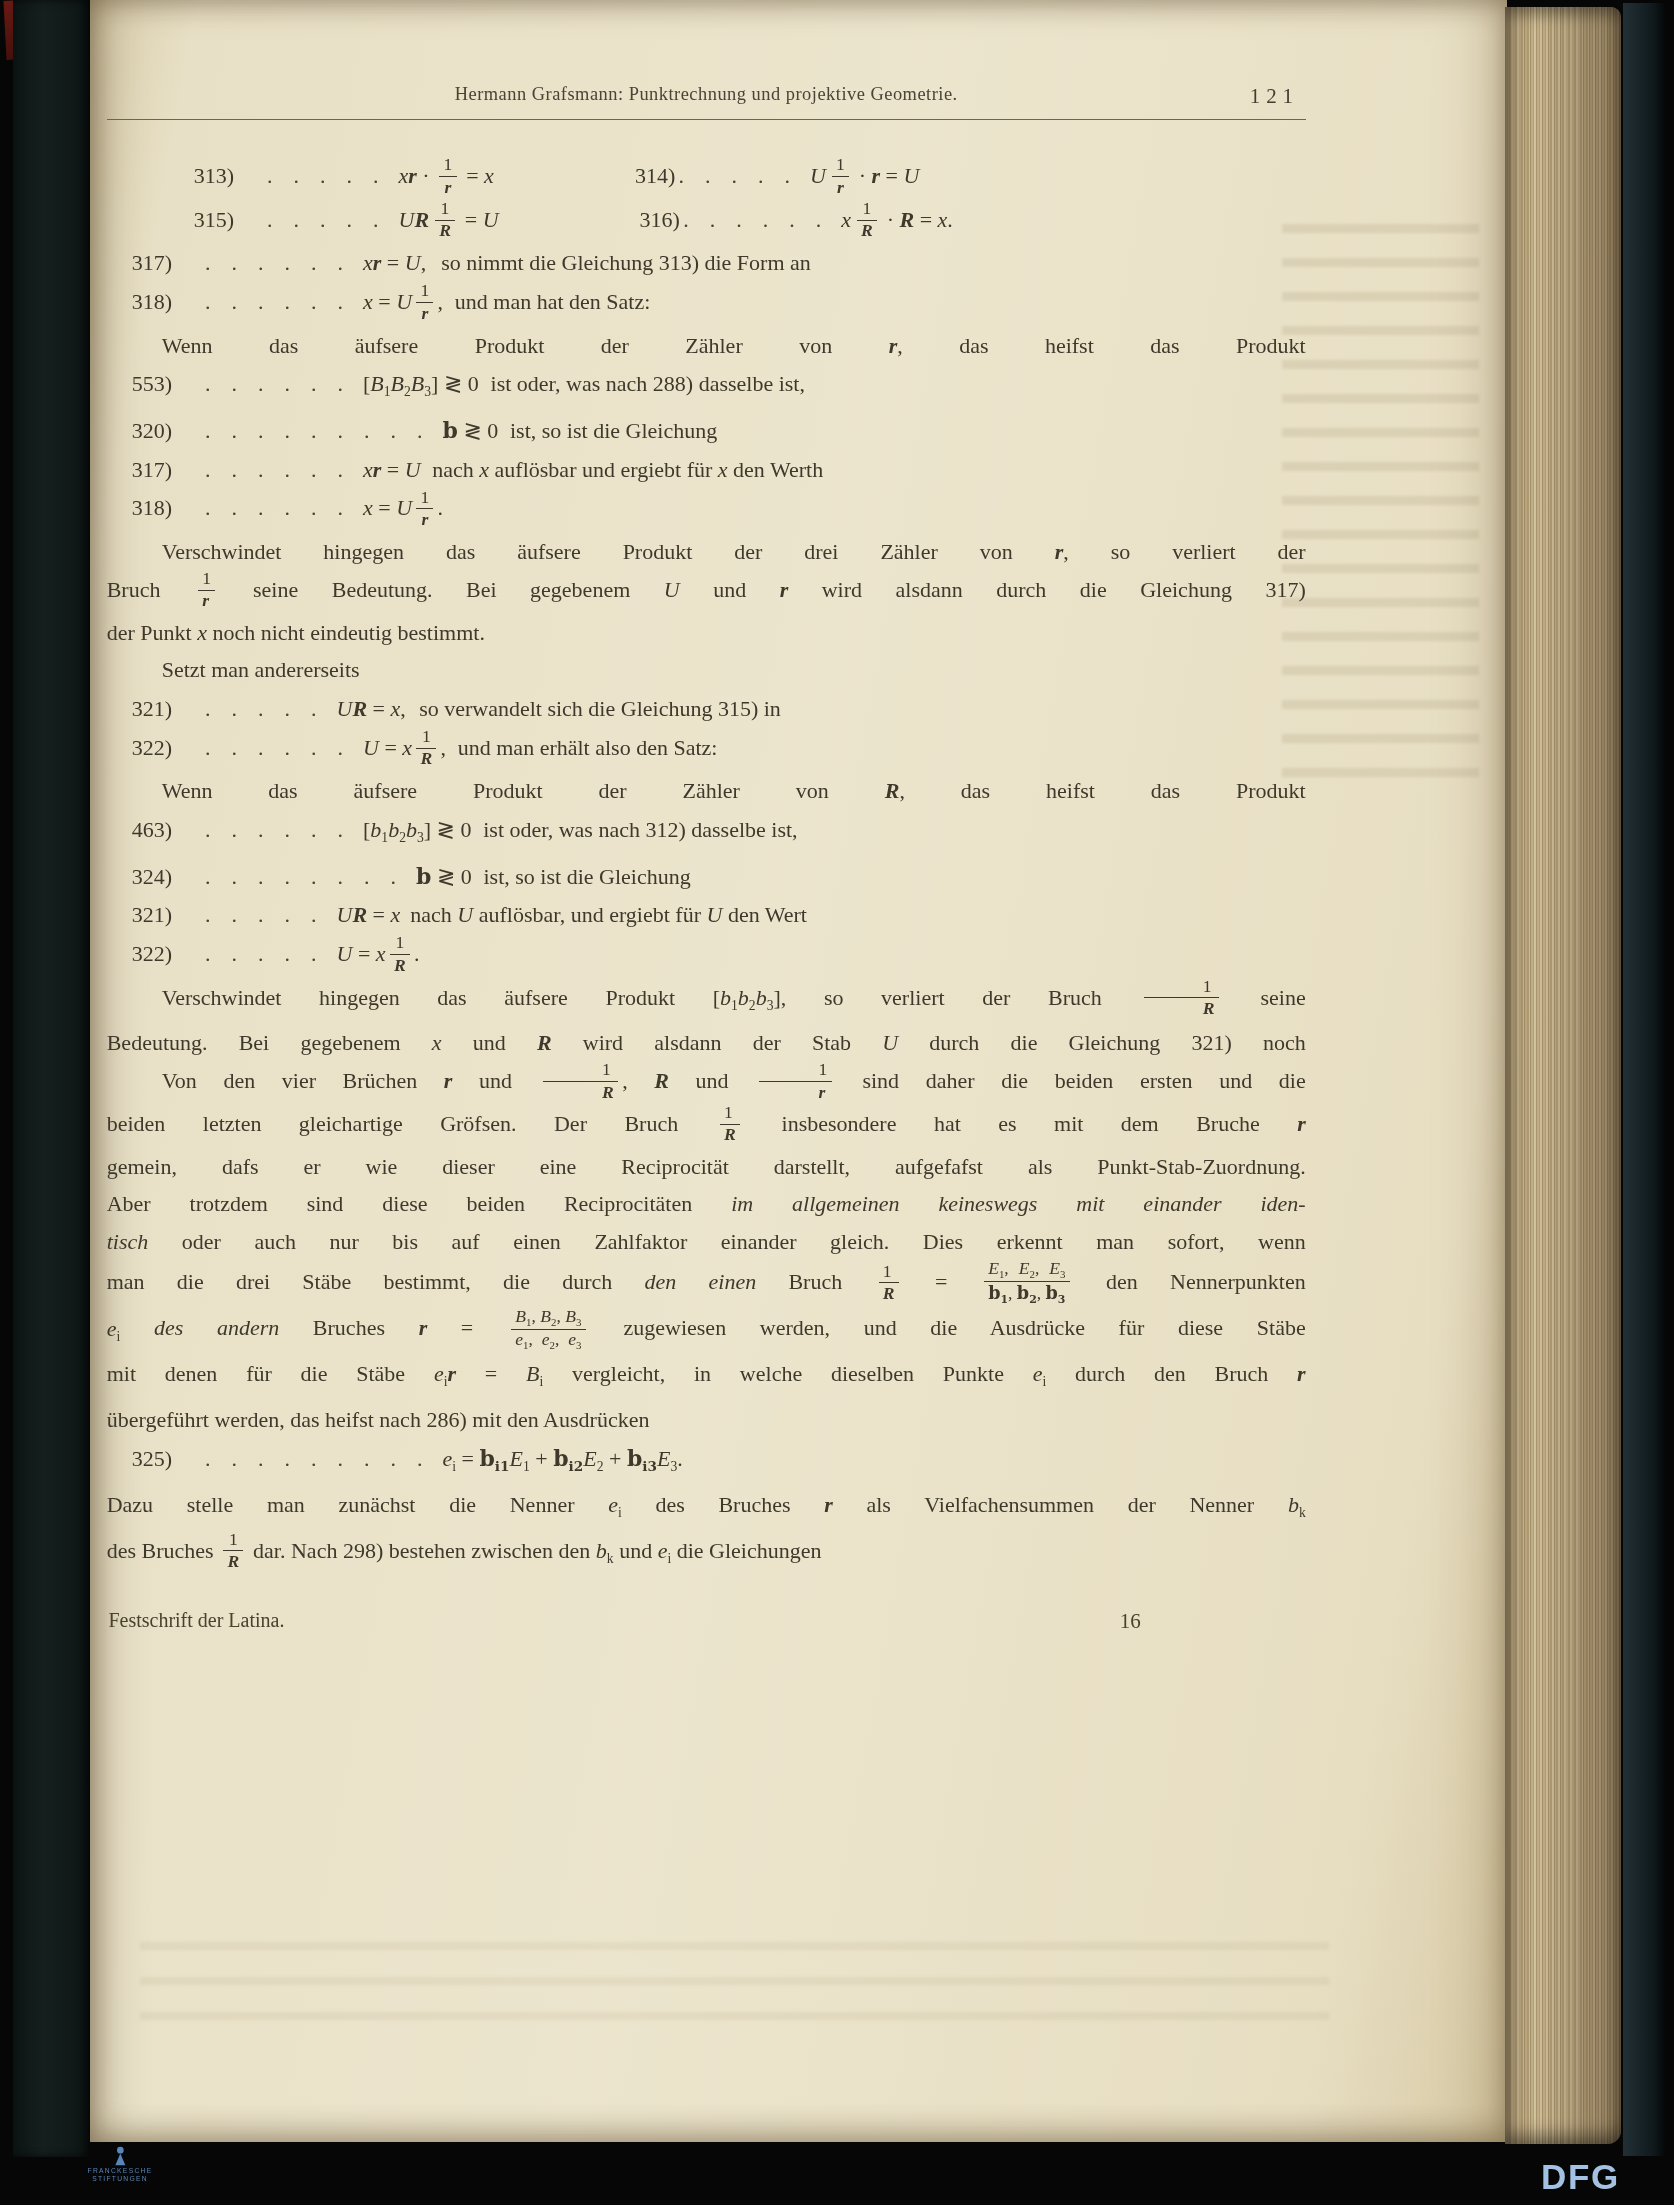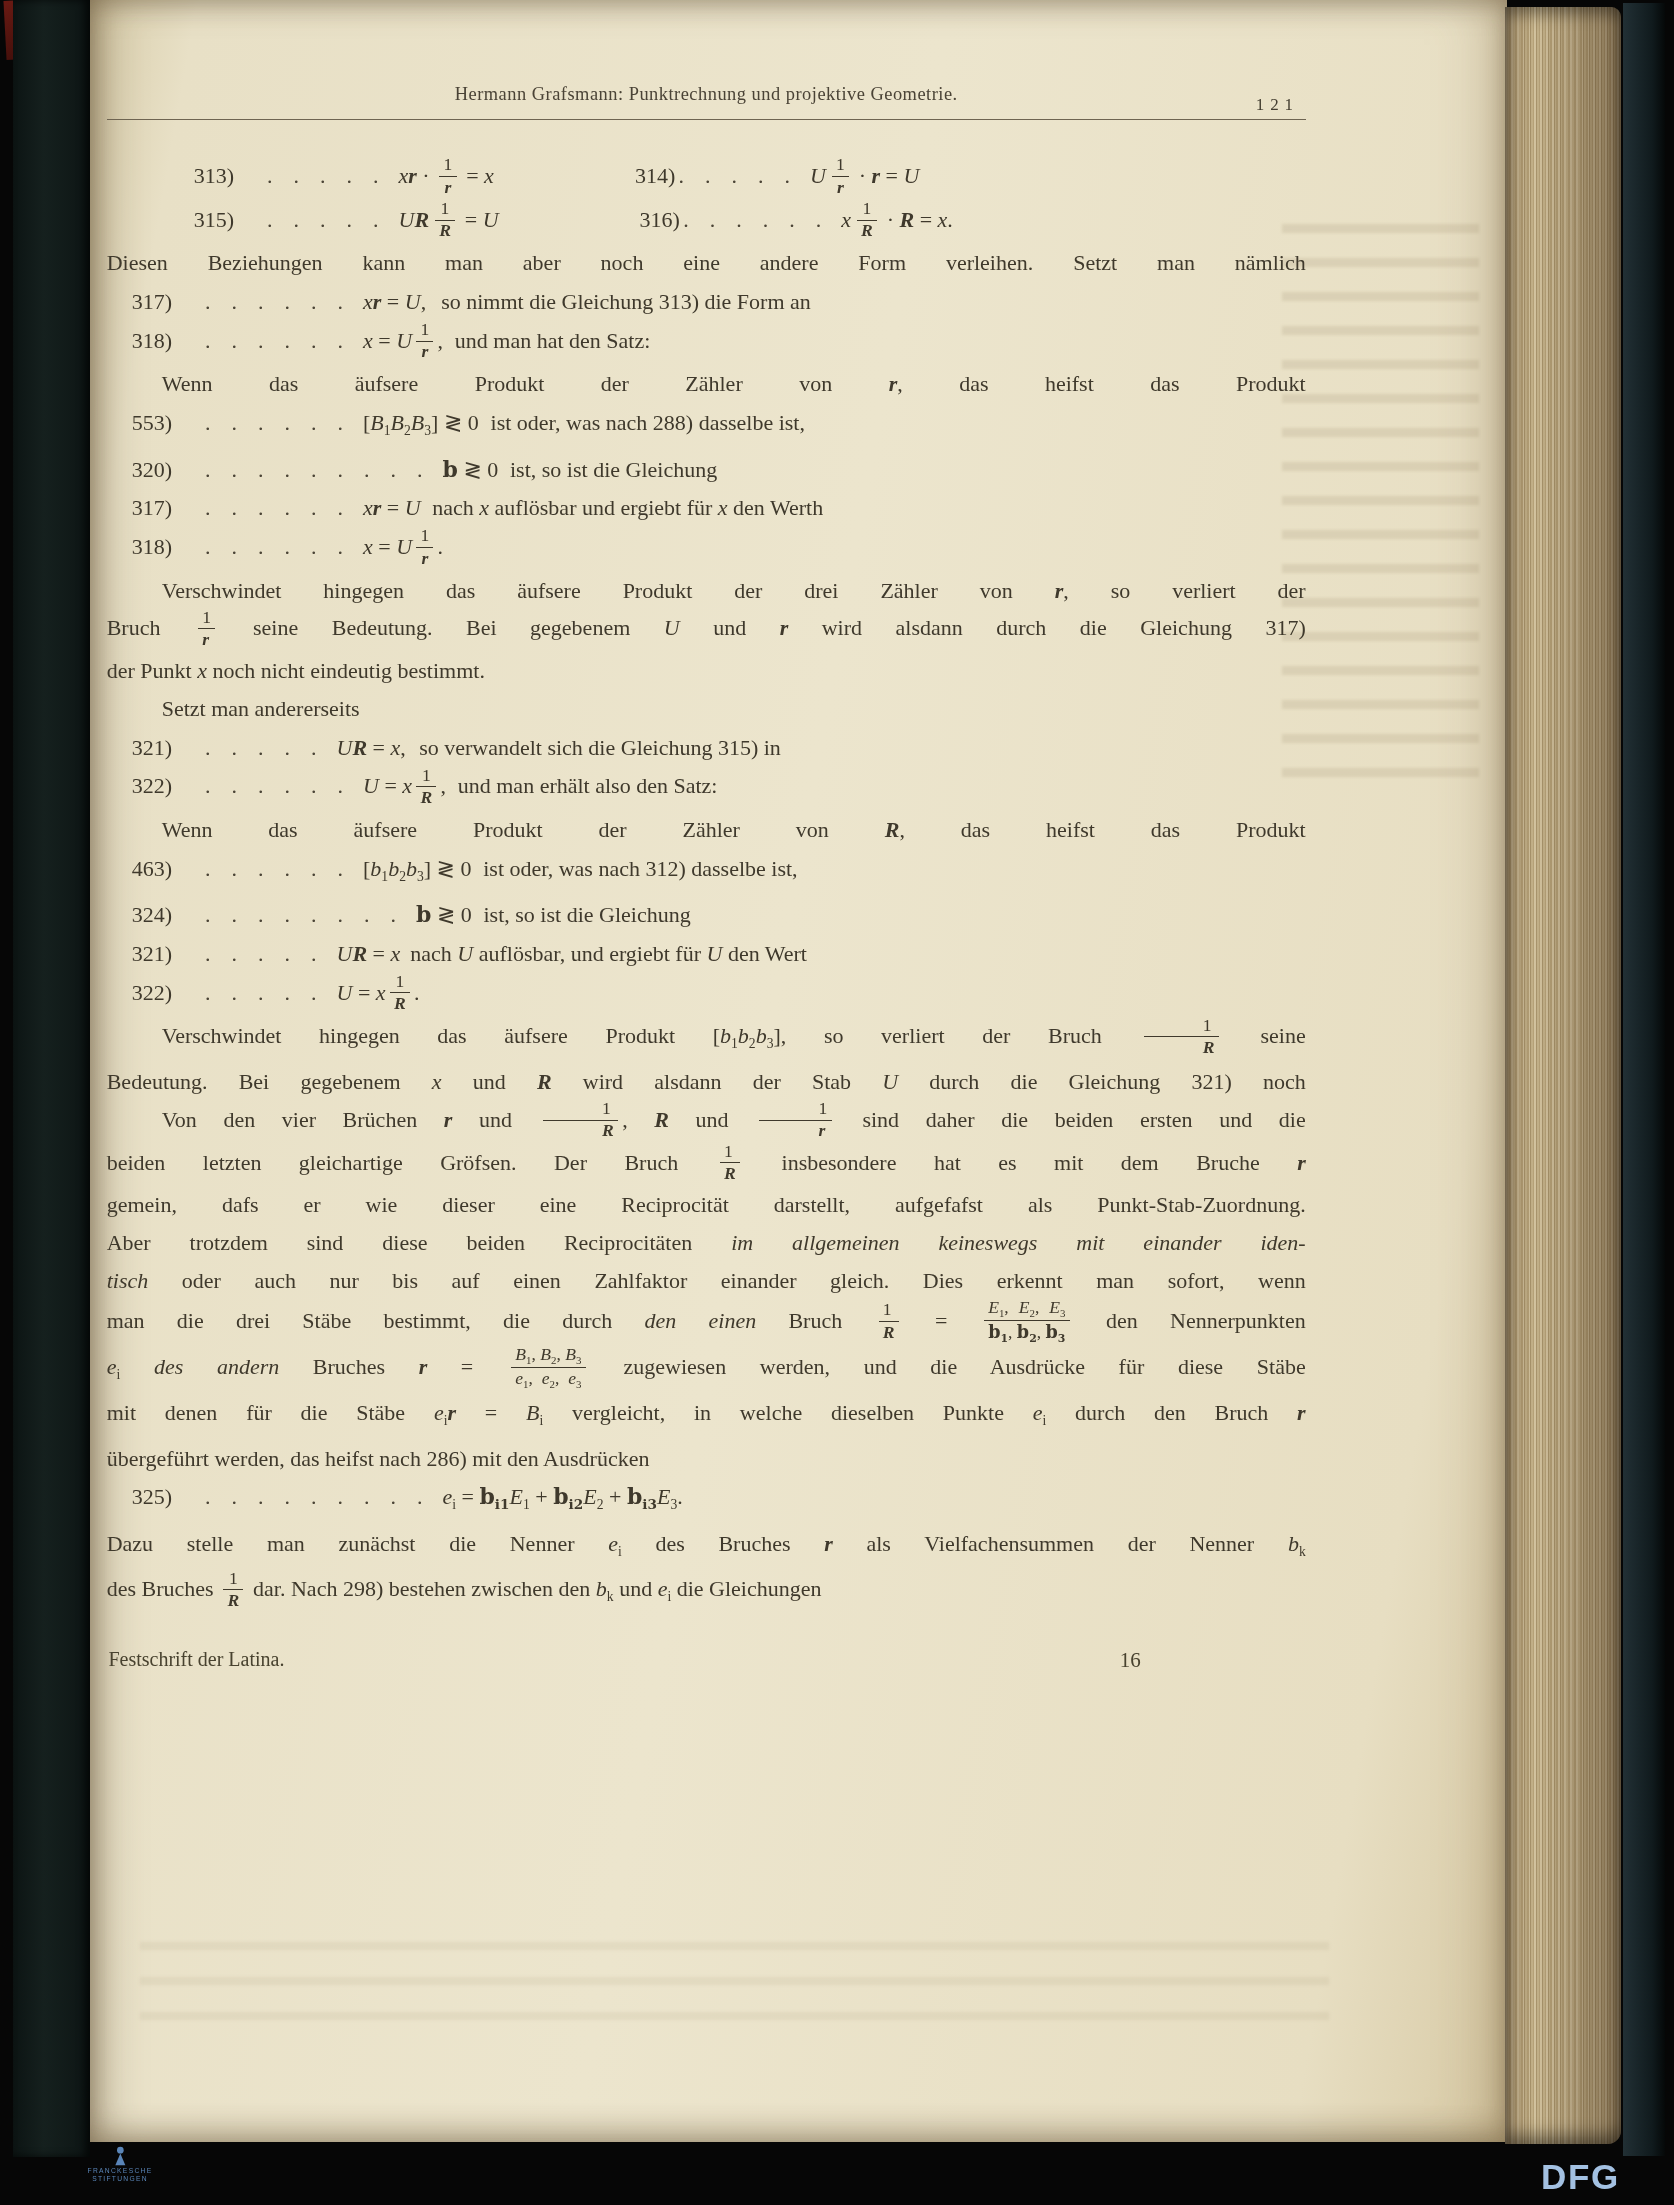--- a/index.html
+++ b/index.html
@@ -32,21 +32,21 @@
   .bleed { position:absolute; pointer-events:none; filter:blur(1.7px); }
   .bleed-1 { right:28.5px; top:224px; width:197px; height:578px;
              background:repeating-linear-gradient(to bottom, rgba(120,100,65,.13) 0 9.2px, transparent 9.2px 34px); }
   .bleed-2 { left:50px; top:1942px; width:1189px; height:92px;
              background:repeating-linear-gradient(to bottom, rgba(120,100,65,.08) 0 8.4px, transparent 8.4px 35px); }
 
   .page-inner { position:relative; margin-left:16.7px; padding-top:84px; width:1199px; }
 
   .header { position:relative; height:30px; text-align:center;
             font-size:18.4px; letter-spacing:0.5px; color:#4a4336; }
-  .page-number { position:absolute; right:6.7px; top:0; font-size:17px; letter-spacing:5.9px; color:#433d30;margin-top:11px; }
+  .page-number { position:absolute; right:6.7px; top:0; font-size:21px; letter-spacing:5.9px; color:#433d30; }
   .rule { border-bottom:1.7px solid #6e6451; margin-top:5px; }
 
   .body { margin-top:37px; color:#3f392c; }
   .line { position:relative; font-size:22px; line-height:37px; margin-bottom:0.8px; }
   .p  { text-align:justify; text-align-last:justify; }
   .pl { text-align:left; }
   .ind { text-indent:55px; }
   .eq  { padding-left:25px; text-align:left; margin:1.7px 0; }
   .eq2 { padding-left:87px; }
   .eqnum { display:inline-block; min-width:70px; }
@@ -88,21 +88,20 @@
     <div class="bleed bleed-2"></div>
     <div class="page-inner">
       <div class="header">
         <span class="running-title">Hermann Grafsmann: Punktrechnung und projektive Geometrie.</span>
         <span class="page-number">121</span>
       </div>
       <div class="rule"></div>
       <div class="body">
           <div class="line eq eq2"><span class="eqnum">313)</span><span class="dots">. . . . .</span><span class="it">x</span><span class="bi">r</span><span class="t"> · </span><span class="frac"><span class="num"><span class="t">1</span></span><span class="den"><span class="bi">r</span></span></span><span class="t"> = </span><span class="it">x</span><span class="sp" style="width: 141px;">&nbsp;</span><span class="t">314)</span><span class="dots">. . . . .</span><span class="it">U</span><span class="sp" style="width: 1.7px;">&nbsp;</span><span class="frac"><span class="num"><span class="t">1</span></span><span class="den"><span class="bi">r</span></span></span><span class="t"> · </span><span class="bi">r</span><span class="t"> = </span><span class="it">U</span></div>
           <div class="line eq eq2"><span class="eqnum">315)</span><span class="dots">. . . . .</span><span class="it">U</span><span class="bi">R</span><span class="sp" style="width: 1.7px;">&nbsp;</span><span class="frac"><span class="num"><span class="t">1</span></span><span class="den"><span class="bi">R</span></span></span><span class="t"> = </span><span class="it">U</span><span class="sp" style="width: 141px;">&nbsp;</span><span class="t">316)</span><span class="dots">. . . . . .</span><span class="it">x</span><span class="sp" style="width: 1.7px;">&nbsp;</span><span class="frac"><span class="num"><span class="t">1</span></span><span class="den"><span class="bi">R</span></span></span><span class="t"> · </span><span class="bi">R</span><span class="t"> = </span><span class="it">x</span><span class="t">.</span></div>
-          <div class="line p"><span class="t">Diesen Beziehungen kann man aber noch eine andere Form verleihen. Setzt man nämlich</span></div>
           <div class="line eq"><span class="eqnum">317)</span><span class="dots">. . . . . .</span><span class="it">x</span><span class="bi">r</span><span class="t"> = </span><span class="it">U</span><span class="t">,</span><span class="sp" style="width: 15px;">&nbsp;</span><span class="t">so nimmt die Gleichung 313) die Form an</span></div>
           <div class="line eq"><span class="eqnum">318)</span><span class="dots">. . . . . .</span><span class="it">x</span><span class="t"> = </span><span class="it">U</span><span class="frac"><span class="num"><span class="t">1</span></span><span class="den"><span class="bi">r</span></span></span><span class="t">,</span><span class="sp" style="width: 11.7px;">&nbsp;</span><span class="t">und man hat den Satz:</span></div>
           <div class="line p ind"><span class="t">Wenn das äufsere Produkt der Zähler von </span><span class="bi">r</span><span class="t">, das heifst das Produkt</span></div>
           <div class="line eq"><span class="eqnum">553)</span><span class="dots">. . . . . .</span><span class="t">[</span><span class="it">B<sub>1</sub></span><span class="it">B<sub>2</sub></span><span class="it">B<sub>3</sub></span><span class="t">] ≷ 0</span><span class="sp" style="width: 11.7px;">&nbsp;</span><span class="t">ist oder, was nach 288) dasselbe ist,</span></div>
           <div class="line eq"><span class="eqnum">320)</span><span class="dots">. . . . . . . . .</span><span class="fk">b</span><span class="t"> ≷ 0</span><span class="sp" style="width: 11.7px;">&nbsp;</span><span class="t">ist, so ist die Gleichung</span></div>
           <div class="line eq"><span class="eqnum">317)</span><span class="dots">. . . . . .</span><span class="it">x</span><span class="bi">r</span><span class="t"> = </span><span class="it">U</span><span class="sp" style="width: 11.7px;">&nbsp;</span><span class="t">nach </span><span class="it">x</span><span class="t"> auflösbar und ergiebt für </span><span class="it">x</span><span class="t"> den Werth</span></div>
           <div class="line eq"><span class="eqnum">318)</span><span class="dots">. . . . . .</span><span class="it">x</span><span class="t"> = </span><span class="it">U</span><span class="frac"><span class="num"><span class="t">1</span></span><span class="den"><span class="bi">r</span></span></span><span class="t">.</span></div>
           <div class="line p ind"><span class="t">Verschwindet hingegen das äufsere Produkt der drei Zähler von </span><span class="bi">r</span><span class="t">, so verliert der</span></div>
           <div class="line p"><span class="t">Bruch </span><span class="frac"><span class="num"><span class="t">1</span></span><span class="den"><span class="bi">r</span></span></span><span class="t"> seine Bedeutung. Bei gegebenem </span><span class="it">U</span><span class="t"> und </span><span class="bi">r</span><span class="t"> wird alsdann durch die Gleichung 317)</span></div>
           <div class="line pl"><span class="t">der Punkt </span><span class="it">x</span><span class="t"> noch nicht eindeutig bestimmt.</span></div>

